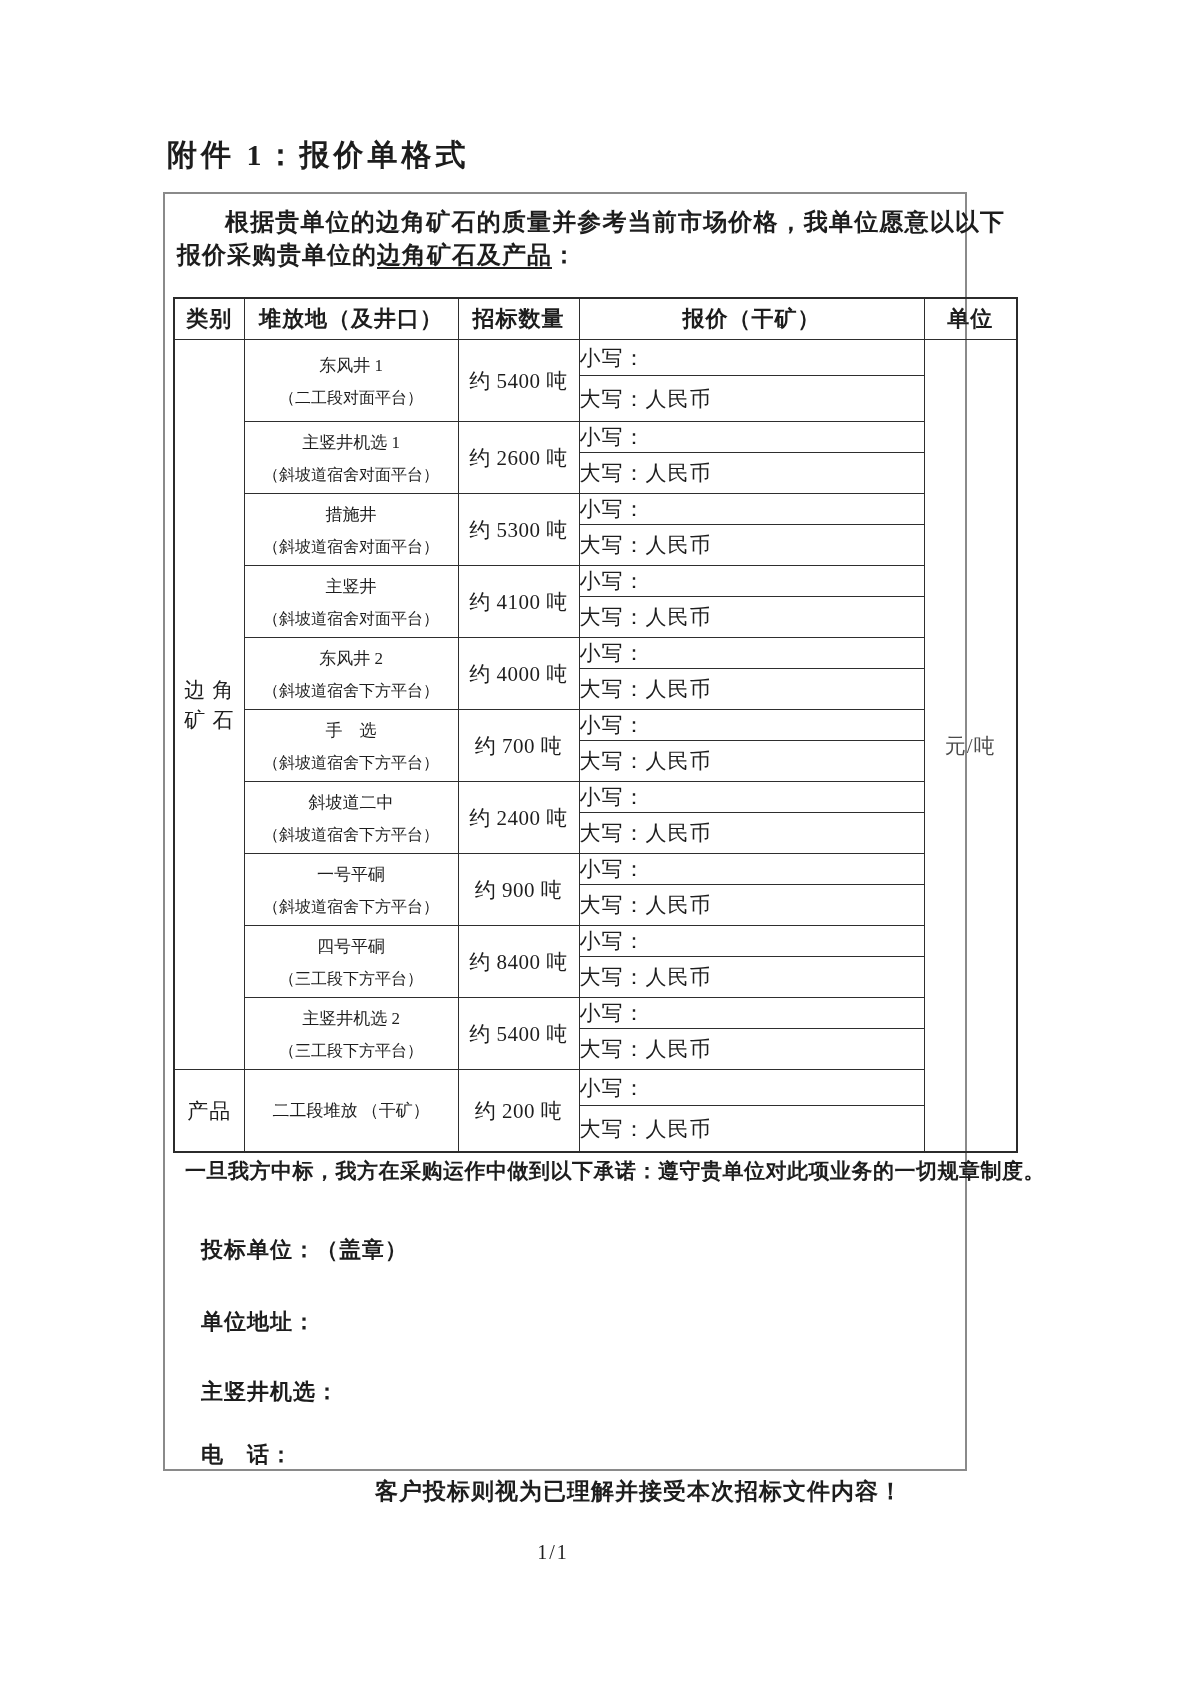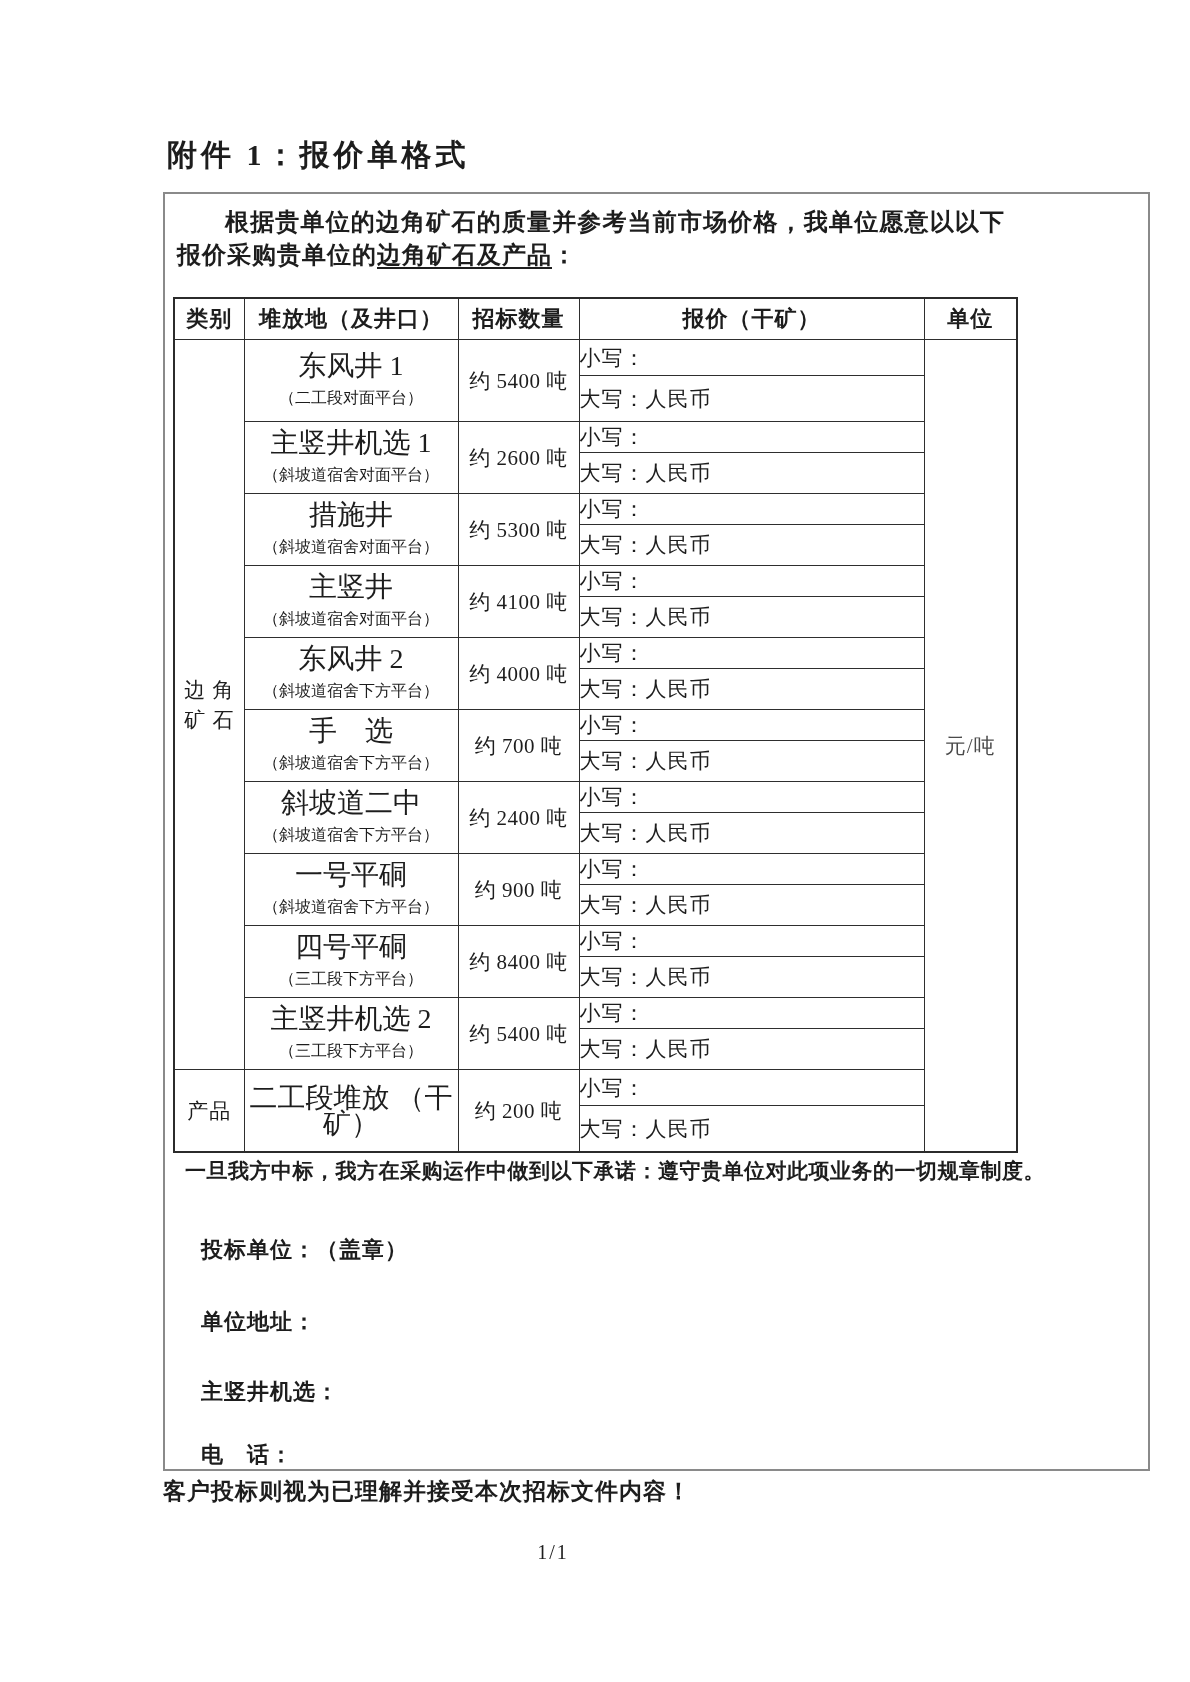--- a/index.html
+++ b/index.html
@@ -7,21 +7,21 @@
     width:1190px;height:1682px;background:#ffffff;position:relative;
     font-family:"Liberation Serif","DejaVu Serif",serif;color:#1d1d1d;
     overflow:hidden;
   }
   .gothic{font-family:Liberation Serif, serif;}
   .page-title{
     position:absolute;left:167px;top:135px;font-size:30px;font-weight:bold;
     letter-spacing:4px;white-space:nowrap;
   }
   .main-box{
-    position:absolute;left:163px;top:192px;width:987px;height:1279px;
+    position:absolute;left:163px;top:192px;width:804px;height:1279px;
     border:2px solid #8a8a8a;box-sizing:border-box;background:#fff;
   }
   .intro{
     position:absolute;left:12px;top:12px;width:828px;
     font-size:24px;font-weight:bold;line-height:33px;
     text-indent:2em;letter-spacing:1px;text-align:justify;
   }
   .intro .ul{text-decoration:underline;text-underline-offset:4px;}
   table.quote-table{
     position:absolute;left:8px;top:103px;width:843px;
@@ -35,42 +35,42 @@
   tr.hdr td{
     height:40px;text-align:center;font-weight:bold;font-size:22px;
     letter-spacing:1px;
   }
   tr.sub-top td{height:30px;}
   tr.sub-bottom td{height:40px;}
   tr.sub-top.tall td{height:35px;}
   tr.sub-bottom.tall td{height:45px;}
   td.cat-cell{text-align:center;line-height:30px;letter-spacing:1px;}
   td.loc-cell{text-align:center;}
-  .loc-name{font-size:28px;line-height:26px;}
+  .loc-name{font-size:17px;line-height:26px;}
   .loc-caption{font-size:16px;line-height:21px;margin-top:8px;}
   td.qty-cell{text-align:center;font-size:21px;letter-spacing:0.5px;}
   td.quote-cell{text-align:left;padding-left:11px;letter-spacing:1px;margin-left:8px;}
   td.unit-cell{
     vertical-align:top;text-align:center;padding-top:312px;
     font-size:21px;color:#4a4a4a;letter-spacing:1px;
   }
   .commitment{
     position:absolute;left:20px;top:963px;width:820px;
     font-size:21px;font-weight:bold;white-space:nowrap;letter-spacing:0.5px;
   }
   .sig-line{
     position:absolute;left:36px;font-size:22px;font-weight:bold;
     letter-spacing:1px;white-space:nowrap;
   }
   .sig-bidder{top:1041px;}
   .sig-address{top:1113px;}
   .sig-legal{top:1183px;}
   .sig-phone{top:1246px;}
   .footer-note{
-    position:absolute;left:163px;top:1476px;width:740px;text-align:left;
+    position:absolute;left:163px;top:1476px;width:740px;text-align:right;
     font-size:23px;font-weight:bold;letter-spacing:1px;
   }
   .page-number{
     position:absolute;left:0;top:1541px;width:1106px;text-align:center;
     font-size:20px;letter-spacing:2px;
   }
 </style>
 </head>
 <body>
 

